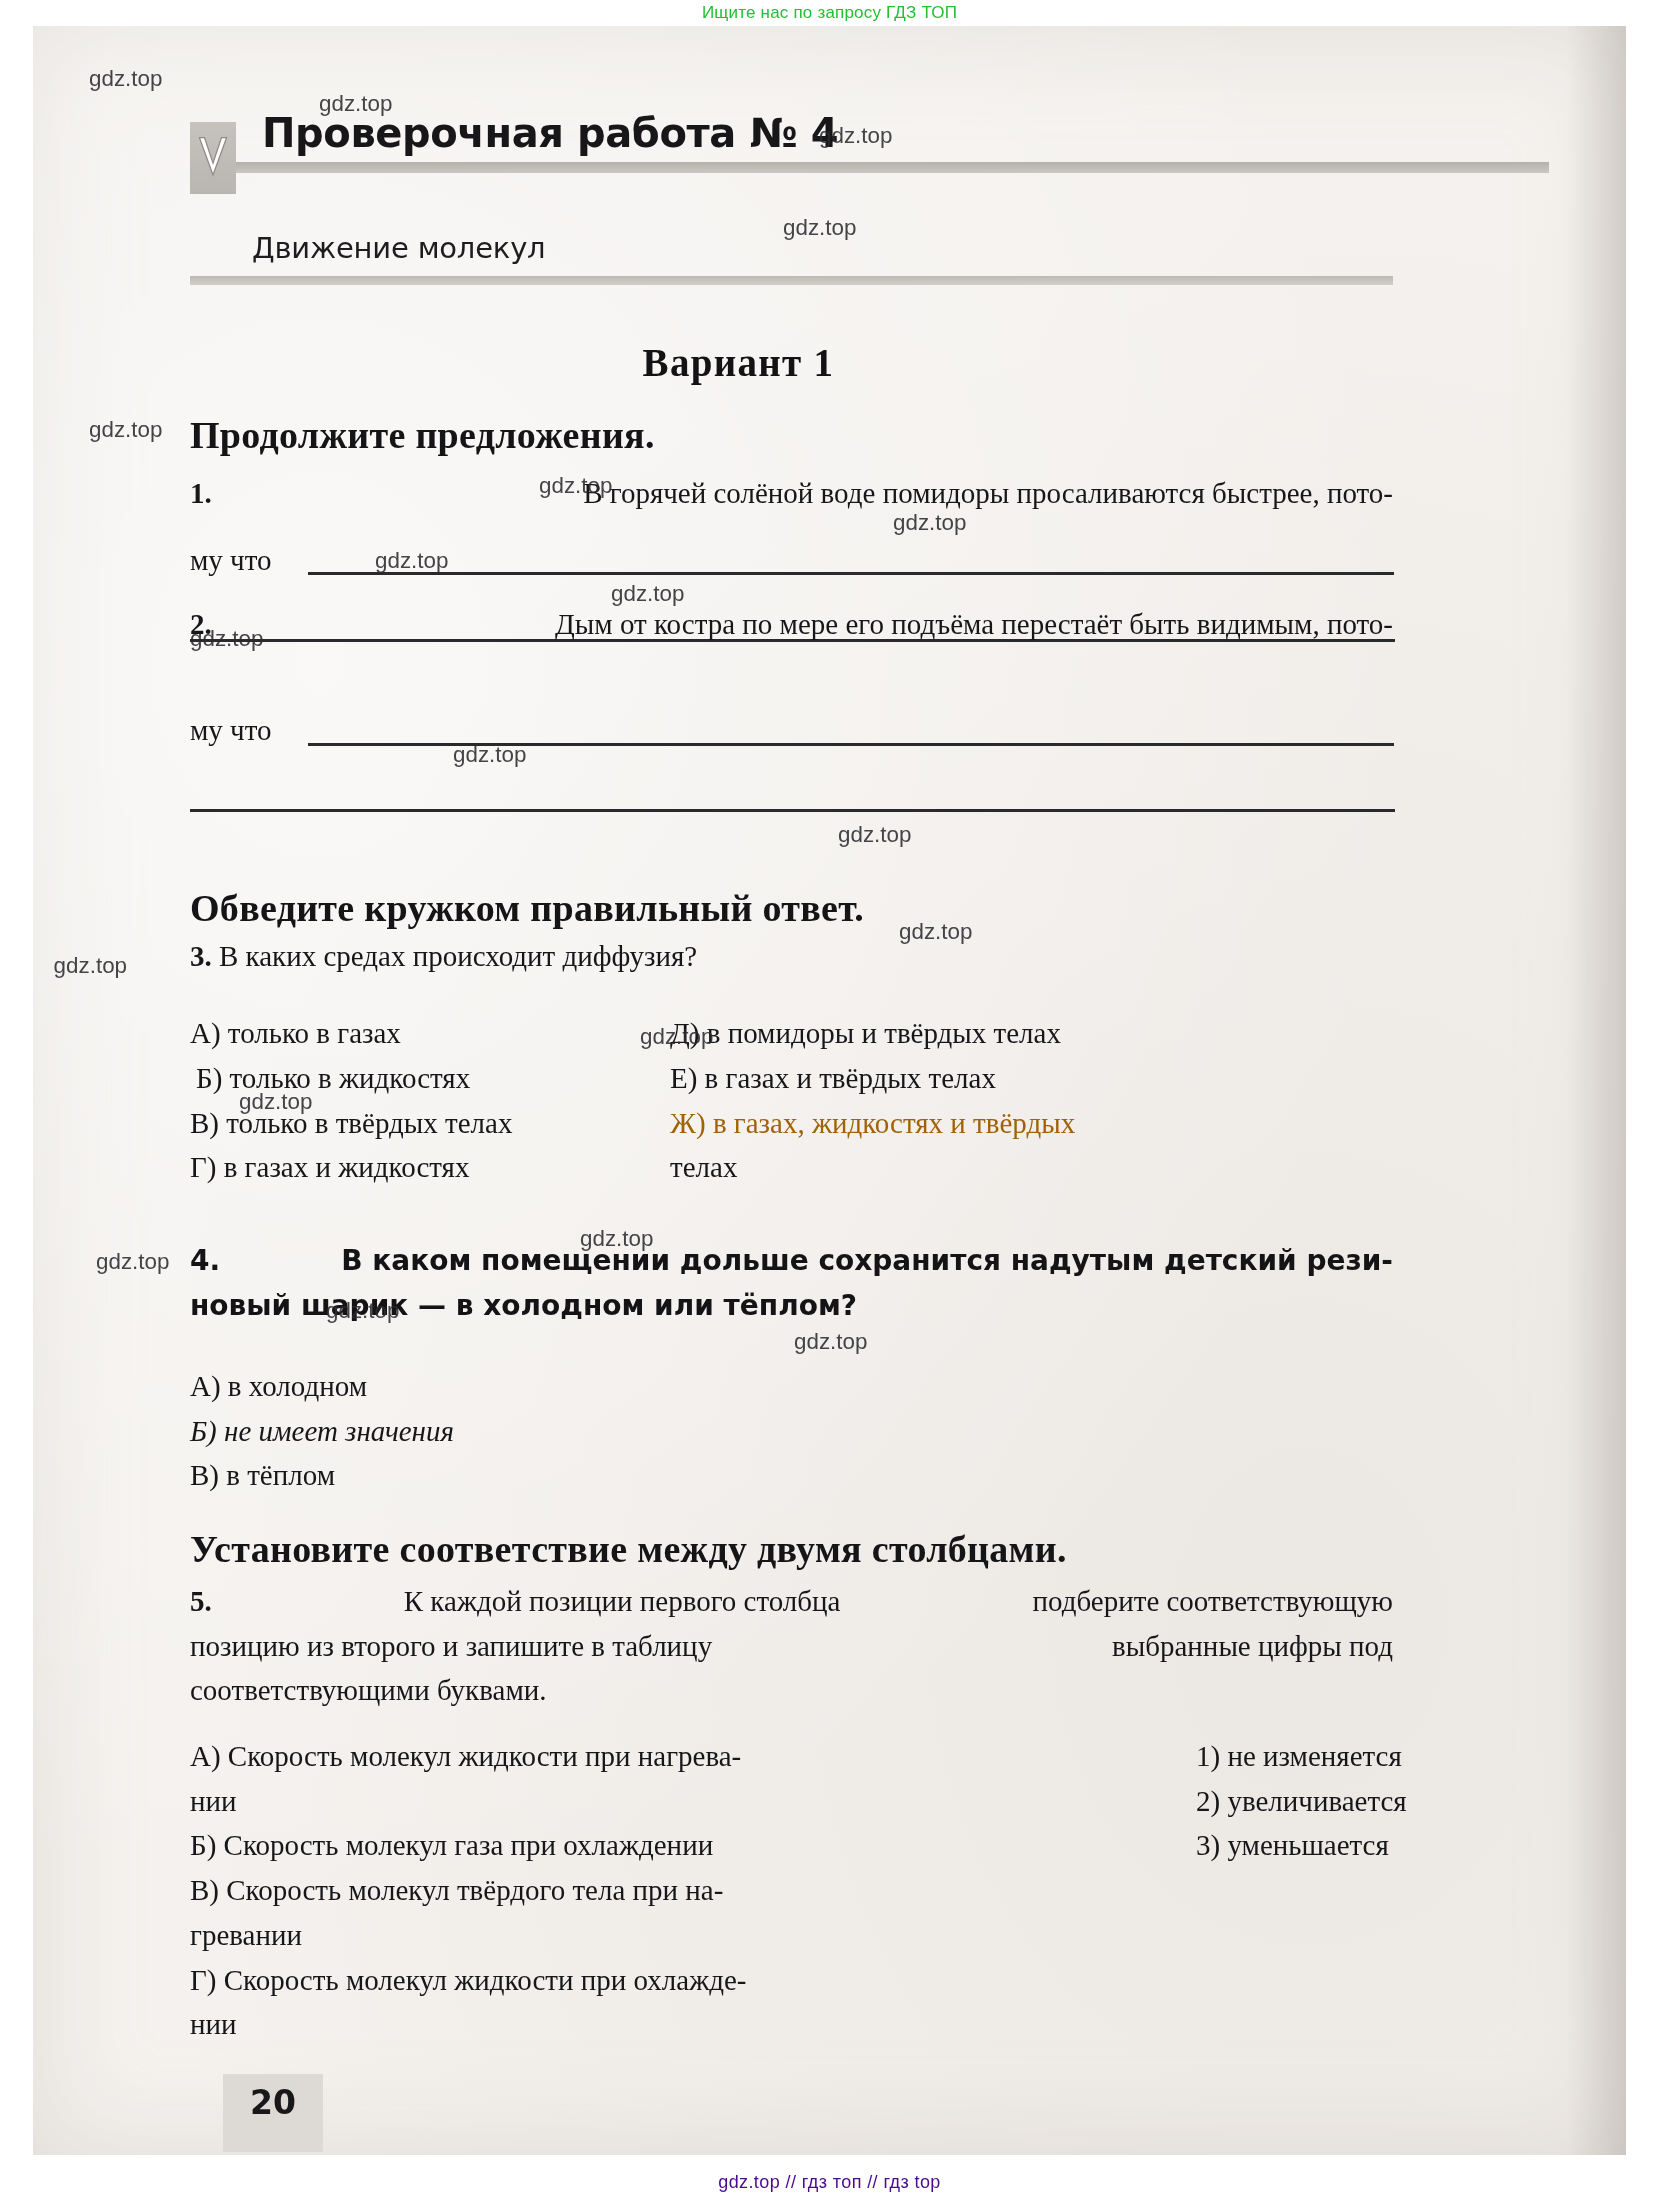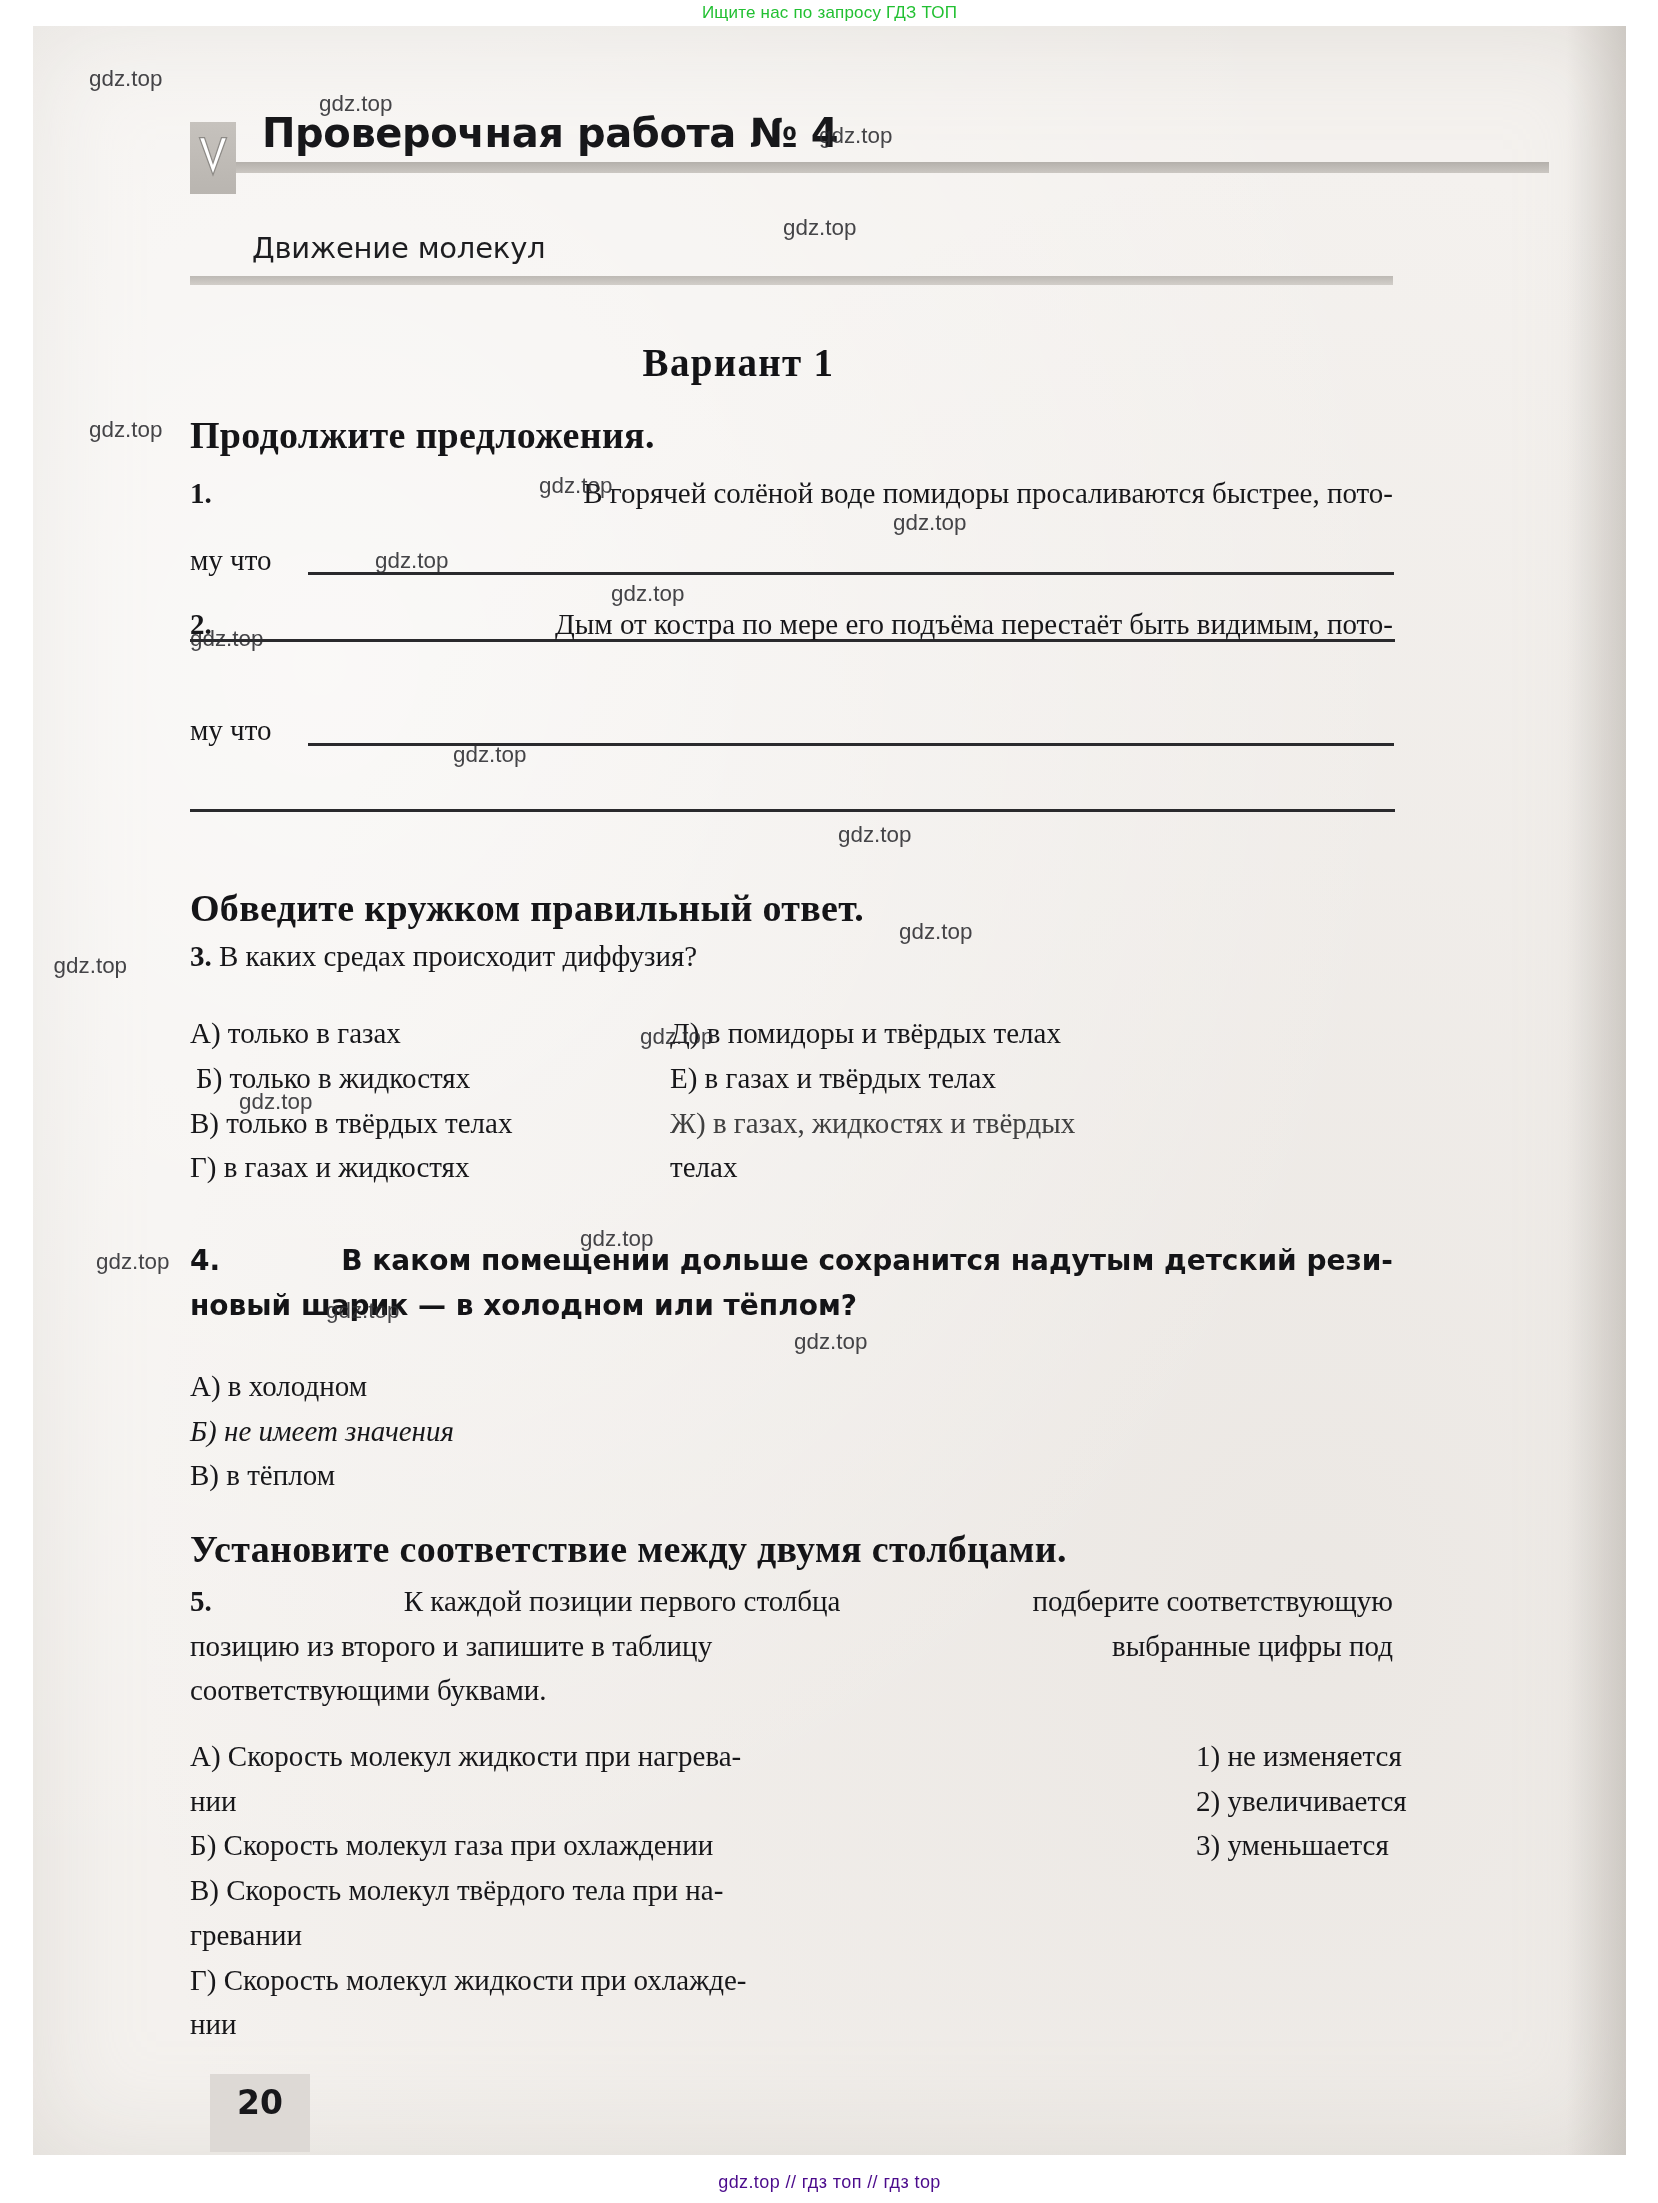--- a/index.html
+++ b/index.html
@@ -197,31 +197,31 @@
     position: absolute;
     font-family: "Liberation Serif", serif;
     font-size: 29px;
     color: #17171a;
     white-space: nowrap;
   }
   .opt-spread {
     position: absolute;
     font-family: "Liberation Serif", serif;
     font-size: 29px;
-    color: #404040;
+    color: #a16207;
     display: flex;
     justify-content: space-between;
     align-items: center;
   }
   .opt-spread > span { white-space: nowrap; }
 
   
   .page-number-box {
     position: absolute;
-    left: 177px;
+    left: 190px;
     top: 2048px;
     width: 100px;
     height: 78px;
     background: #ddd9d5;
     display: flex;
     align-items: flex-start;
     justify-content: center;
     padding-top: 8.6px;
     box-sizing: border-box;
   }

